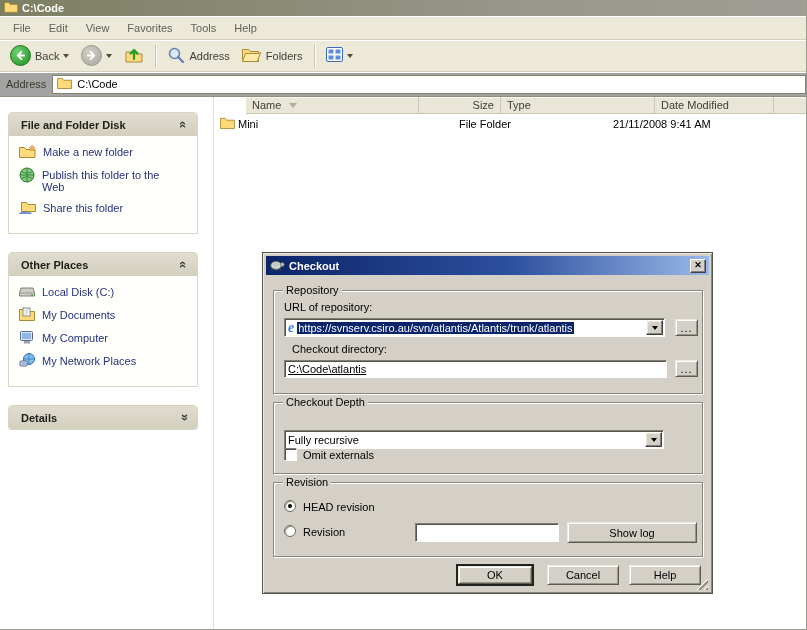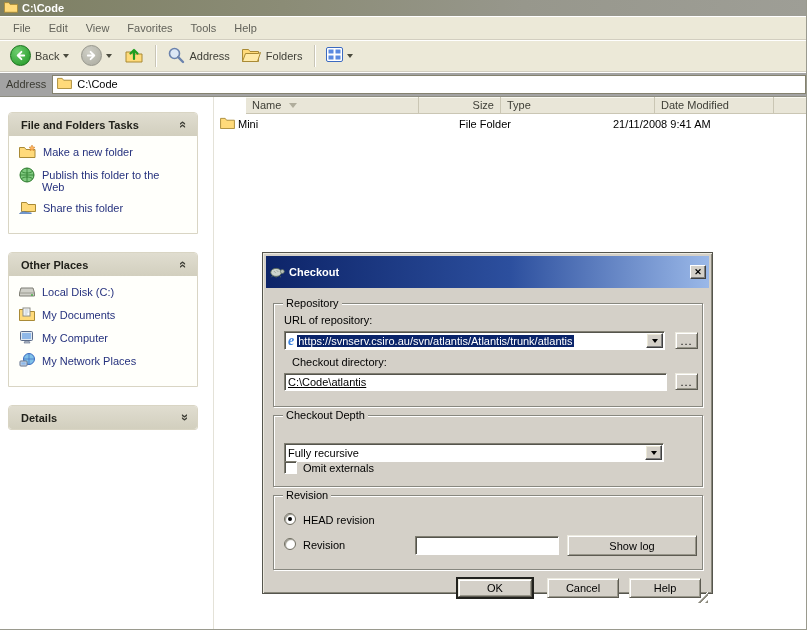--- a/index.html
+++ b/index.html
@@ -53,21 +53,21 @@
   .hcell.size { justify-content:flex-end; }
   .sortarrow { width:0; height:0; border-left:4px solid transparent; border-right:4px solid transparent;
     border-top:5px solid #b0ad9c; margin-left:8px; }
   .lrow { display:flex; height:16px; margin-top:2px; align-items:center; }
   .rcell { padding:0 6px; display:flex; align-items:center; gap:3px; }
 
   
   .dialog { position:absolute; left:262px; top:252px; width:451px; height:342px;
     background:#d4d0c8; border:1px solid #55554d; padding:3px; z-index:10;
     box-shadow:inset 1px 1px 0 #eceadf, inset -1px -1px 0 #8a887c; }
-  .dtitle { height:19px; display:flex; align-items:center; gap:4px; padding:16px 3px;
+  .dtitle { height:19px; display:flex; align-items:center; gap:4px; padding:3px 3px;
     background:linear-gradient(90deg,#0d2468 0%,#2c4f9e 55%,#9ab8e8 100%); }
   .dtitle .dtext { flex:1; color:#fff; font-weight:bold; }
   .xbtn { width:16px; height:14px; background:#d4d0c8; border:1px solid;
     border-color:#fff #404040 #404040 #fff; box-shadow:inset -1px -1px 0 #808080;
     display:flex; align-items:center; justify-content:center;
     font-size:9px; font-weight:bold; color:#000; line-height:1; }
   .dbody { position:relative; height:316px; }
   .group { position:absolute; left:7px; width:430px; border:1px solid #87877f;
     box-shadow:1px 1px 0 #fff, inset 1px 1px 0 #fff; }
   .group .legend { position:absolute; top:-6px; left:9px; background:#d4d0c8; padding:0 3px; line-height:11px; }
@@ -190,21 +190,21 @@
       </span>
       <span>C:\Code</span>
     </div>
   </div>
 
   <div class="main">
 
     <div class="sidebar">
       <div class="panel">
         <div class="phead">
-          <span>File and Folders Tasks</span>
+          <span>File and Folder Disk</span>
           <span class="chev up">«</span>
         </div>
         <div class="pbody">
           <div class="task">
             <span>
               <svg width="17" height="14" viewBox="0 0 17 14">
                   <path d="M.5 13.5v-10h5l1.5 2h9v8z" fill="#ffda7a" stroke="#a98a35"></path>
                   <path d="M13 1l1 2 2 .3-1.5 1.4.4 2-1.9-1-1.9 1 .4-2L10 3.3l2-.3z" fill="#ffb45e" stroke="#c87820" stroke-width=".5"></path>
                 </svg>
             </span>

